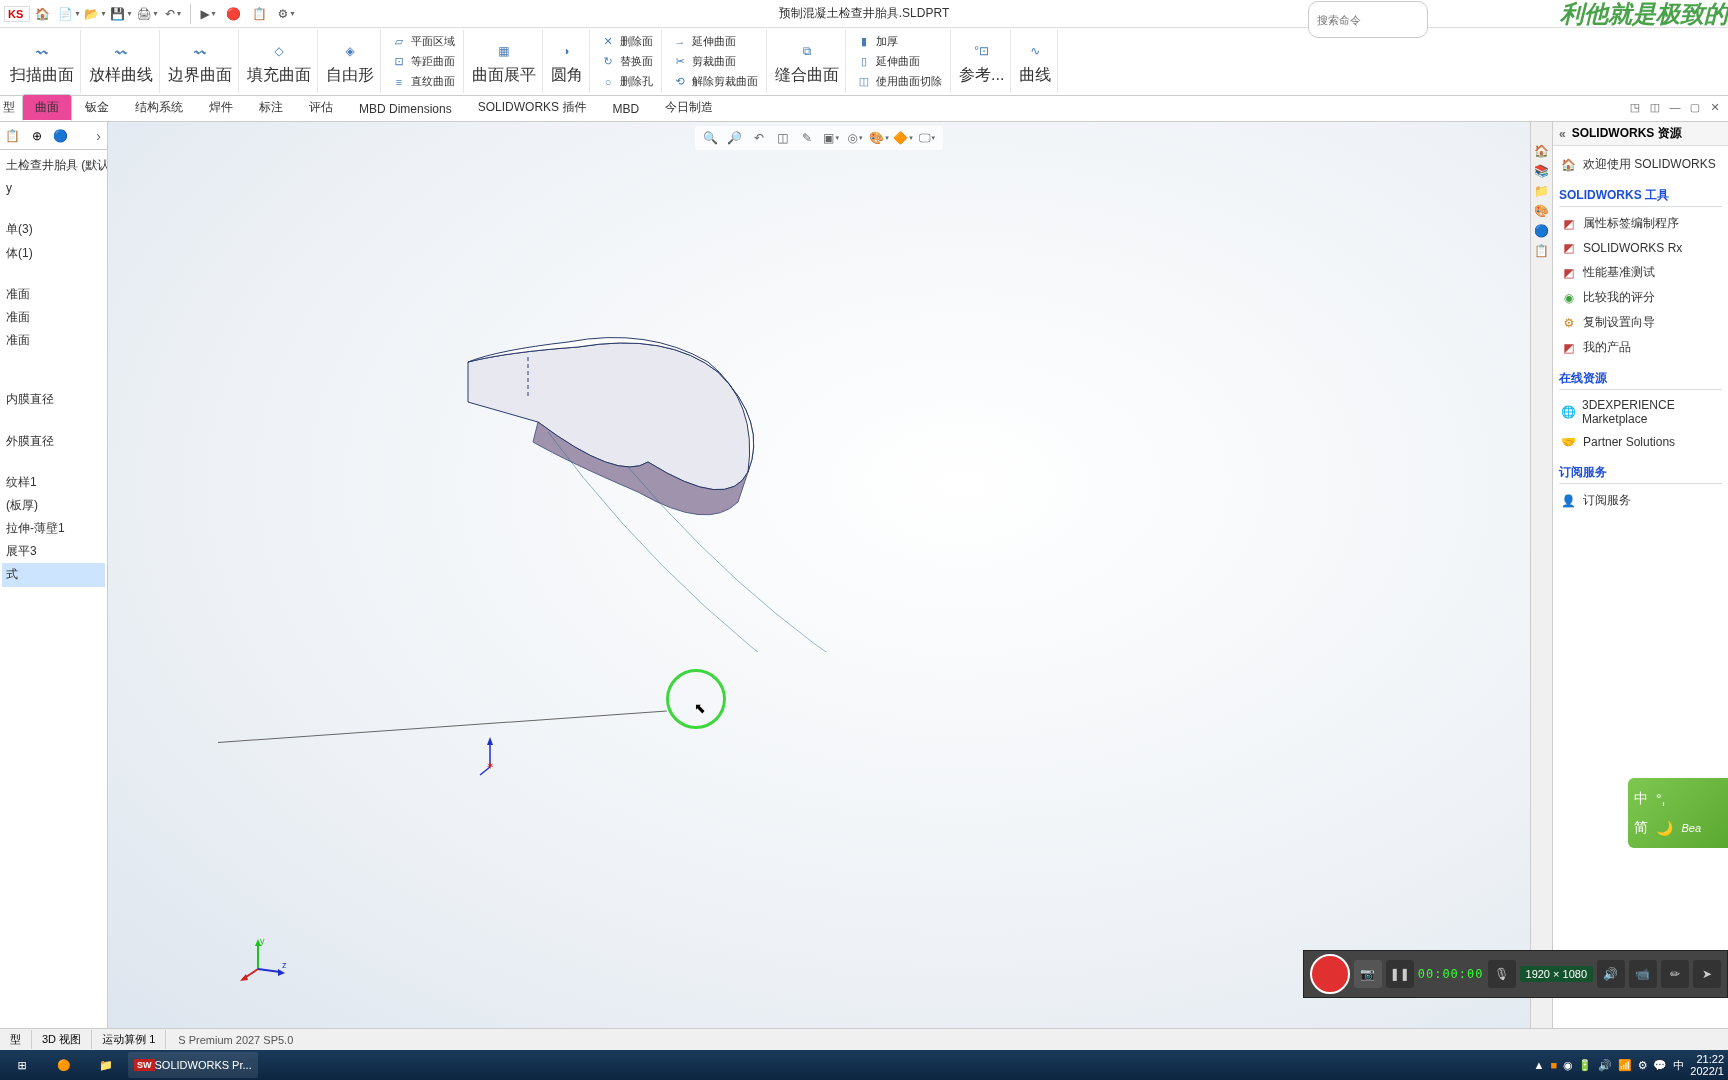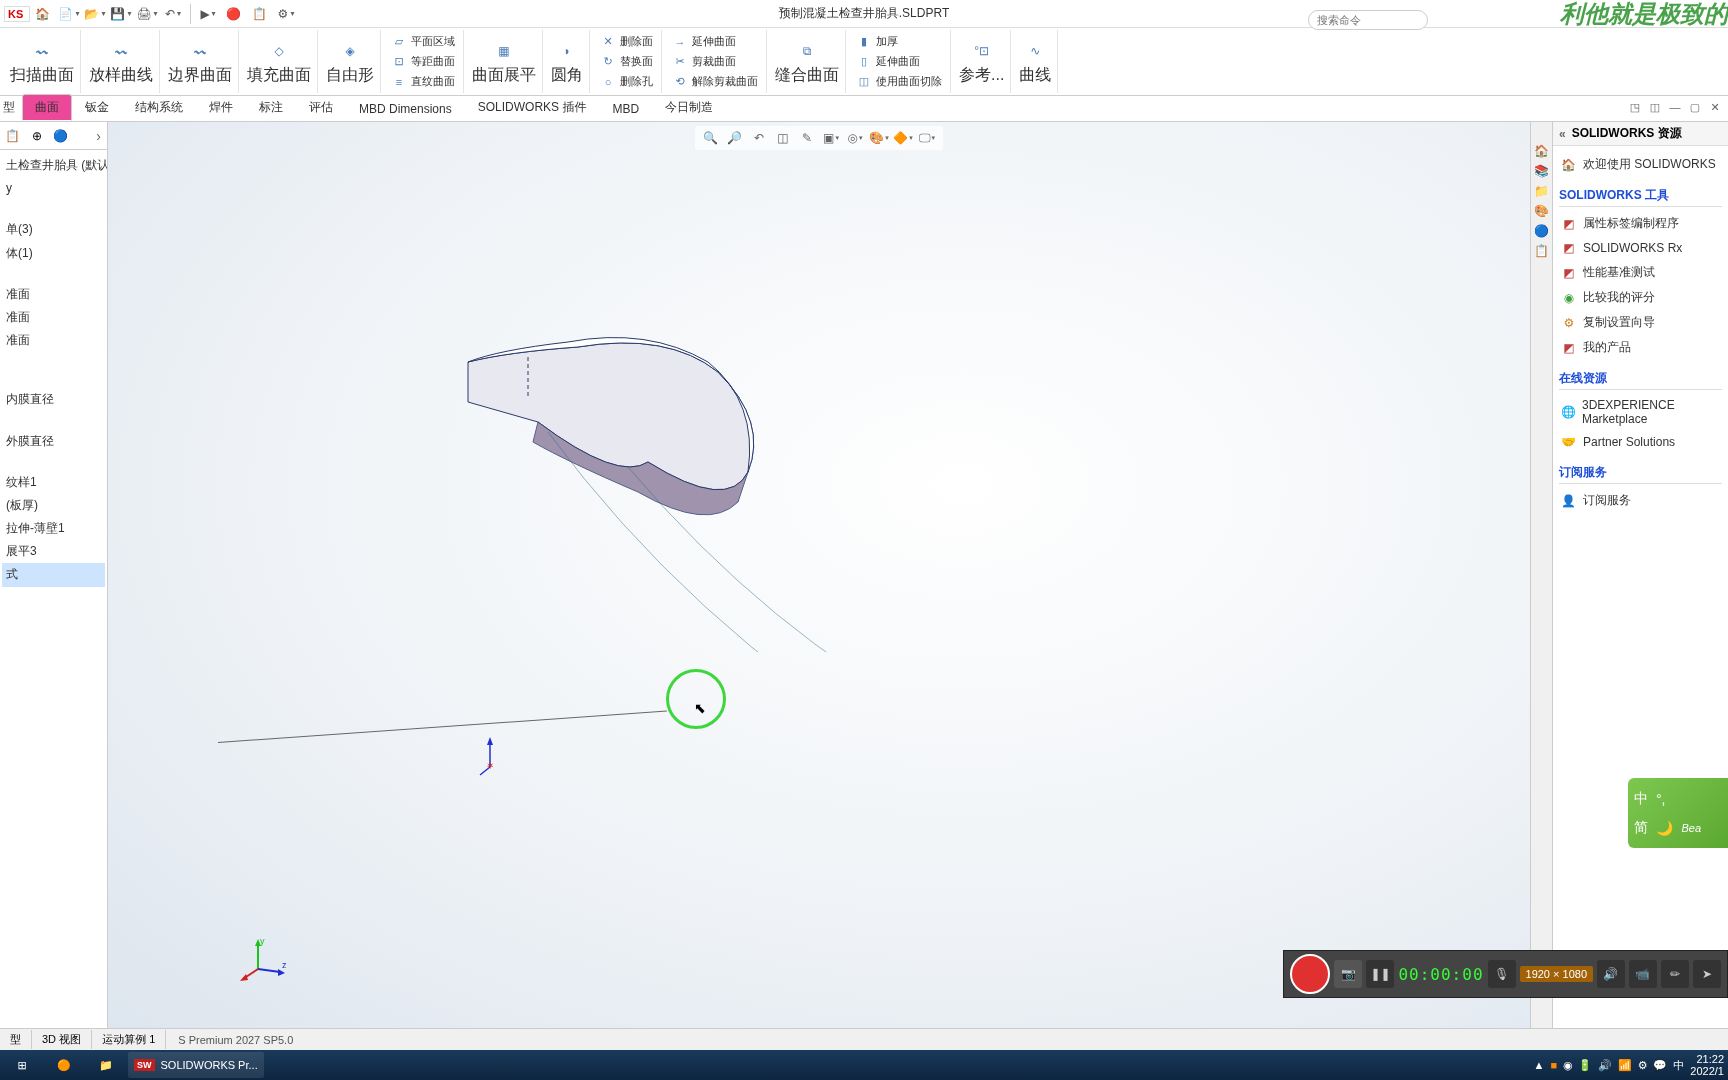--- a/index.html
+++ b/index.html
@@ -3,21 +3,21 @@
 <meta charset="utf-8">
 <style>
 * { margin: 0; padding: 0; box-sizing: border-box; font-family: "Microsoft YaHei", Arial, sans-serif; }
 body { width: 1728px; height: 1080px; overflow: hidden; background: #fff; font-size: 12px; }
 
 .titlebar { height: 28px; background: #fff; border-bottom: 1px solid #ddd; display: flex; align-items: center; padding: 0 4px; position: relative; }
 .titlebar .logo { width: 26px; color: #d00; font-weight: bold; font-size: 11px; border: 1px solid #ddd; padding: 1px 3px; }
 .titlebar .tb-btn { width: 24px; height: 22px; display: inline-flex; align-items: center; justify-content: center; margin: 0 1px; cursor: pointer; color: #555; }
 .titlebar .dropdown::after { content: "▾"; font-size: 8px; margin-left: 2px; color: #666; }
 .titlebar .title-text { position: absolute; left: 50%; transform: translateX(-50%); font-size: 12px; color: #333; }
-.titlebar .search-box { position: absolute; right: 300px; width: 120px; height: 20px; border: 1px solid #ccc; border-radius: 10px; padding: 0 8px; font-size: 11px; color: #999; margin-top: 12px; }
+.titlebar .search-box { position: absolute; right: 300px; width: 120px; height: 37px; border: 1px solid #ccc; border-radius: 10px; padding: 0 8px; font-size: 11px; color: #999; margin-top: 12px; }
 .titlebar .watermark { position: absolute; right: 0px; font-size: 24px; color: #2a922a; font-style: italic; font-weight: bold; opacity: 0.85; }
 
 .ribbon { height: 68px; background: #fff; border-bottom: 1px solid #ccc; display: flex; align-items: stretch; padding: 2px 4px; gap: 2px; }
 .ribbon-group { display: flex; flex-direction: column; align-items: center; justify-content: center; padding: 2px 6px; border-right: 1px solid #e5e5e5; min-width: 44px; }
 .ribbon-group.big { flex-direction: column; }
 .ribbon-group .rb-icon { width: 24px; height: 24px; display: flex; align-items: center; justify-content: center; color: #4a7db8; }
 .ribbon-group .rb-label { font-size: 16px; color: #333; text-align: center; line-height: 1.2; margin-top: 2px; }
 .ribbon-group.stack { flex-direction: column; align-items: flex-start; gap: 2px; padding: 2px 8px; }
 .ribbon-group.stack .stack-item { display: flex; align-items: center; gap: 4px; font-size: 11px; color: #333; cursor: pointer; height: 20px; }
 .ribbon-group.stack .stack-item .si-icon { width: 16px; height: 16px; display: inline-flex; align-items: center; justify-content: center; color: #4a7db8; }
@@ -62,31 +62,31 @@
 .res-item { display: flex; align-items: center; gap: 6px; padding: 4px 2px; font-size: 12px; color: #333; cursor: pointer; }
 .res-item .ri-icon { width: 16px; height: 16px; display: inline-flex; align-items: center; justify-content: center; }
 .res-section { font-size: 12px; font-weight: bold; color: #1d4ed8; margin: 10px 0 4px; border-bottom: 1px solid #ddd; padding-bottom: 2px; }
 
 .ime-widget { position: absolute; right: 0; top: 656px; width: 100px; height: 70px; background: linear-gradient(135deg, #7ec850, #5ba830); border-radius: 6px 0 0 6px; color: #fff; padding: 6px; font-size: 14px; display: flex; flex-direction: column; justify-content: space-around; }
 .ime-row { display: flex; align-items: center; gap: 8px; }
 
 .recorder { position: absolute; bottom: 30px; right: 0; height: 48px; background: #444; display: flex; align-items: center; padding: 0 6px; gap: 4px; border: 1px solid #222; }
 .recorder .rec-btn { width: 40px; height: 40px; border-radius: 50%; background: #e03030; border: 2px solid #fff; cursor: pointer; }
 .recorder .rec-ctrl { width: 28px; height: 28px; display: inline-flex; align-items: center; justify-content: center; color: #ccc; cursor: pointer; background: #333; border-radius: 3px; }
-.recorder .rec-time { font-family: monospace; color: #3f3; font-size: 16px; letter-spacing: 1px; }
-.recorder .rec-dim { background: #a16207; color: #fff; padding: 2px 6px; font-size: 11px; border-radius: 2px; }
+.recorder .rec-time { font-family: monospace; color: #3f3; font-size: 12px; letter-spacing: 1px; }
+.recorder .rec-dim { background: #14532d; color: #fff; padding: 2px 6px; font-size: 11px; border-radius: 2px; }
 .recorder .rec-camera { width: 28px; height: 28px; background:#555; display:inline-flex; align-items:center; justify-content:center; border-radius:3px; }
 
 .bottom-tabs { height: 22px; background: #f0f0f0; border-top: 1px solid #ccc; display: flex; align-items: center; }
 .bottom-tabs .btab { padding: 2px 10px; font-size: 11px; border-right: 1px solid #ccc; cursor: pointer; }
 .bottom-tabs .status { margin-left: 4px; font-size: 11px; color: #555; padding: 2px 8px; }
 
 .taskbar { height: 30px; background: linear-gradient(#1a3a5a, #0d2540); display: flex; align-items: center; padding: 0 2px; gap: 2px; position: relative; }
 .taskbar .tb-item { height: 26px; min-width: 40px; display: inline-flex; align-items: center; justify-content: center; color: #fff; cursor: pointer; padding: 0 6px; font-size: 11px; }
-.taskbar .tb-item.app { background: rgba(255,255,255,0.1); border-radius: 2px; gap: 6px; }
+.taskbar .tb-item.app { background: rgba(255,255,255,0.1); border-radius: 2px; gap: 0; }
 .taskbar .tray { position: absolute; right: 4px; display: flex; align-items: center; gap: 6px; color: #fff; font-size: 11px; }
 .taskbar .tray .clock { text-align: right; line-height: 1.1; }
 
 svg { display: block; }
 </style>
 </head>
 <body>
 
 <div class="titlebar">
   <span class="logo">KS</span>

